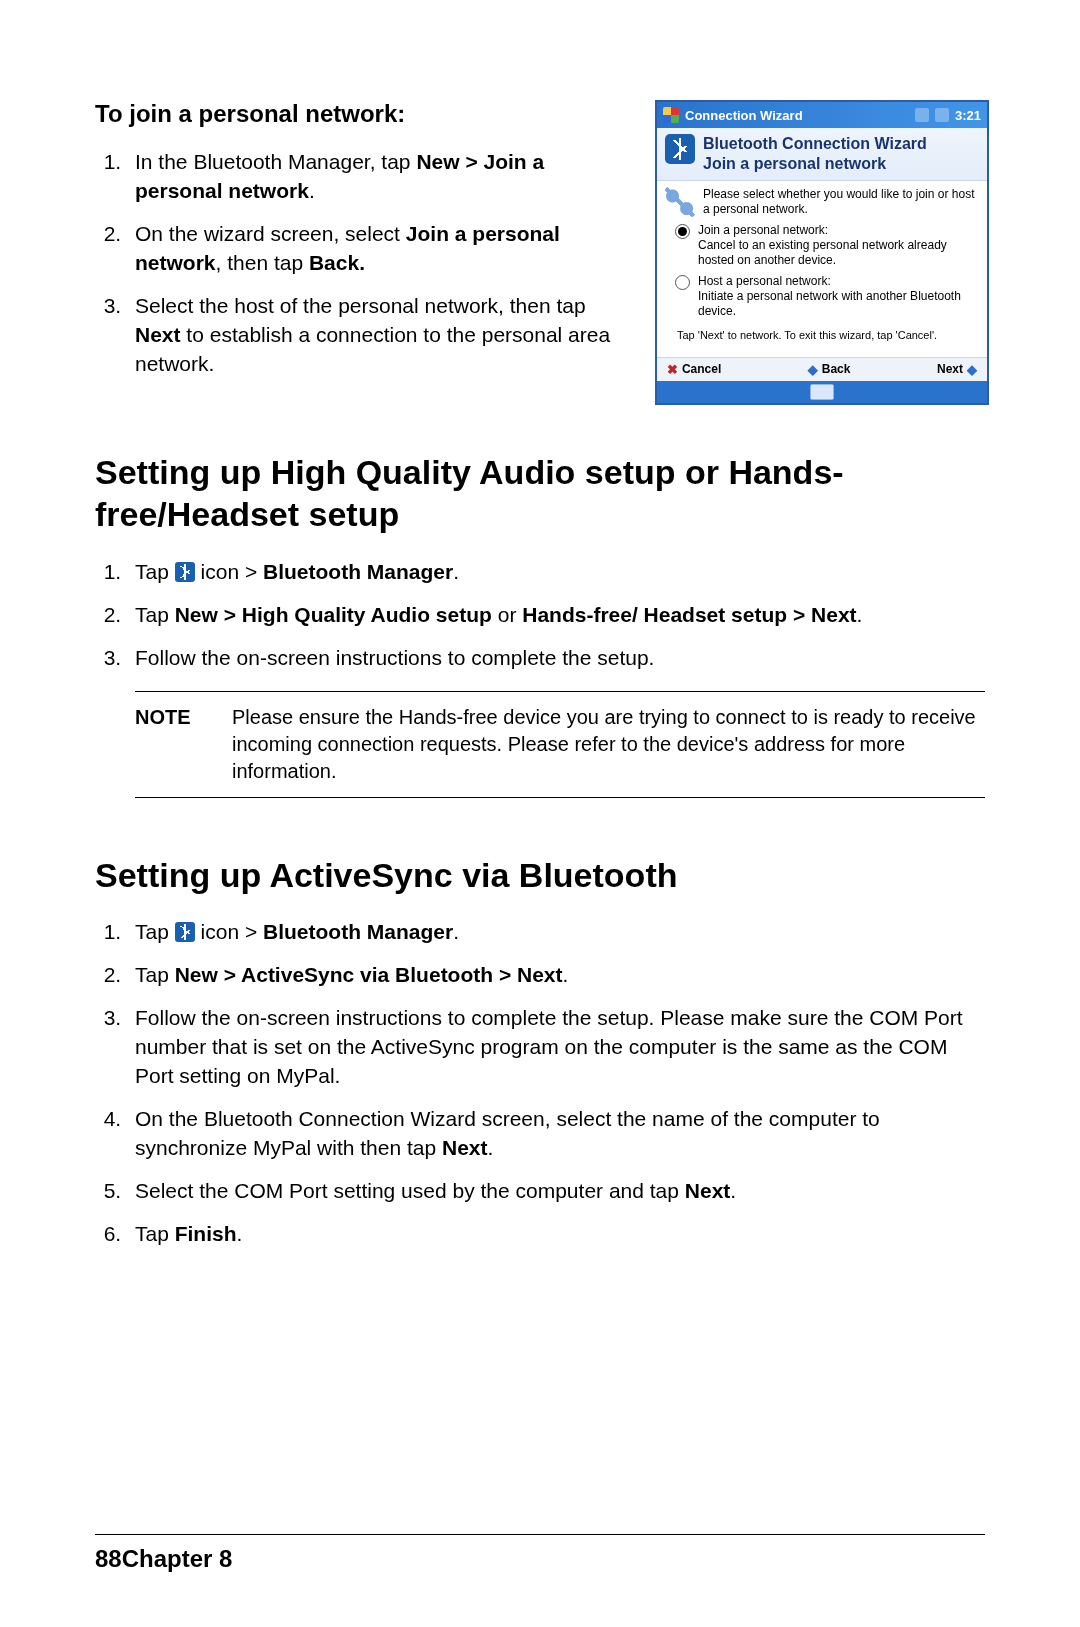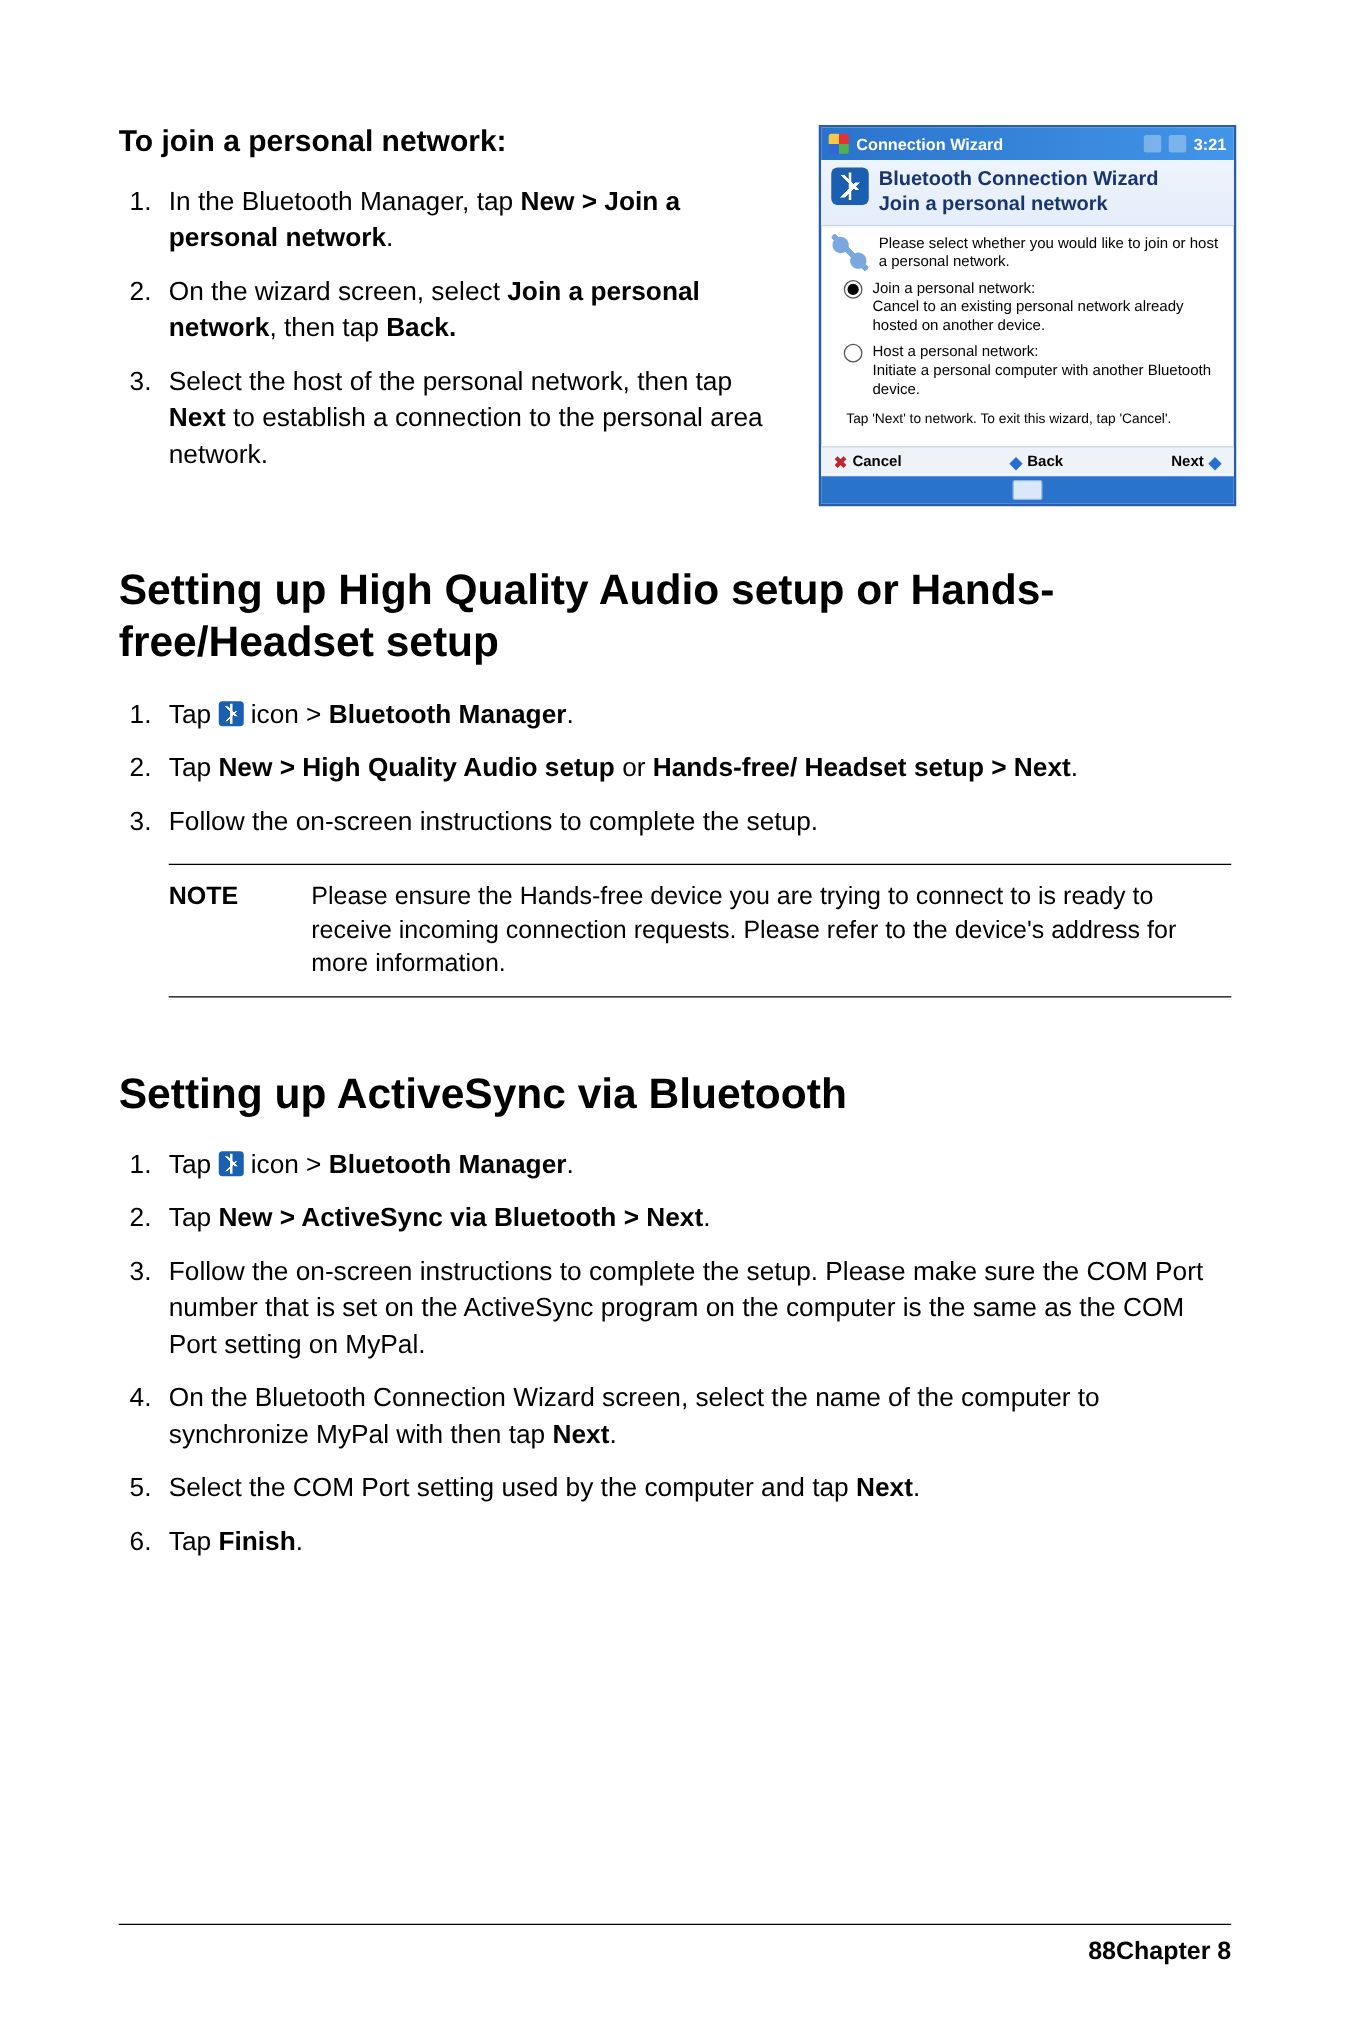--- a/index.html
+++ b/index.html
@@ -73,39 +73,39 @@
       linear-gradient(45deg, transparent 45%, #fff 45%, #fff 55%, transparent 55%) 50% 25%/12px 8px no-repeat,
       linear-gradient(-45deg, transparent 45%, #fff 45%, #fff 55%, transparent 55%) 50% 75%/12px 8px no-repeat;
   }
   b { font-weight: bold; }
   .note-block {
     border-top: 1px solid #000;
     border-bottom: 1px solid #000;
     margin: 18px 0 0 40px;
     padding: 12px 0;
     display: flex;
-    gap: 44px;
+    gap: 27px;
     font-size: 20px;
     line-height: 1.35;
   }
   .note-label {
     font-weight: bold;
     white-space: nowrap;
     min-width: 70px;
   }
   .footer {
     position: absolute;
     bottom: 54px;
     left: 95px;
     right: 95px;
     border-top: 1px solid #000;
     padding-top: 10px;
     display: flex;
-    justify-content: flex-end;
-    font-size: 20px;
+    justify-content: flex-start;
+    font-size: 24px;
     font-weight: bold;
   }
 
   
   .wiz {
     width: 330px;
     border: 2px solid #2a5ca8;
     background: #fff;
     font-family: Tahoma, Arial, sans-serif;
     font-size: 13px;
@@ -280,21 +280,21 @@
             <span class="radio checked"></span>
             <div>
               <div>Join a personal network:</div>
               <div>Cancel to an existing personal network already hosted on another device.</div>
             </div>
           </div>
           <div class="wiz-option">
             <span class="radio"></span>
             <div>
               <div>Host a personal network:</div>
-              <div>Initiate a personal computer with another Bluetooth device.</div>
+              <div>Initiate a personal network with another Bluetooth device.</div>
             </div>
           </div>
           <div class="wiz-hint">Tap 'Next' to network. To exit this wizard, tap 'Cancel'.</div>
         </div>
         <div class="wiz-buttons">
           <span class="wiz-btn wiz-cancel">
               <span class="sym">✖</span>
               <span>Cancel</span>
             </span>
           <span class="wiz-btn wiz-back">

